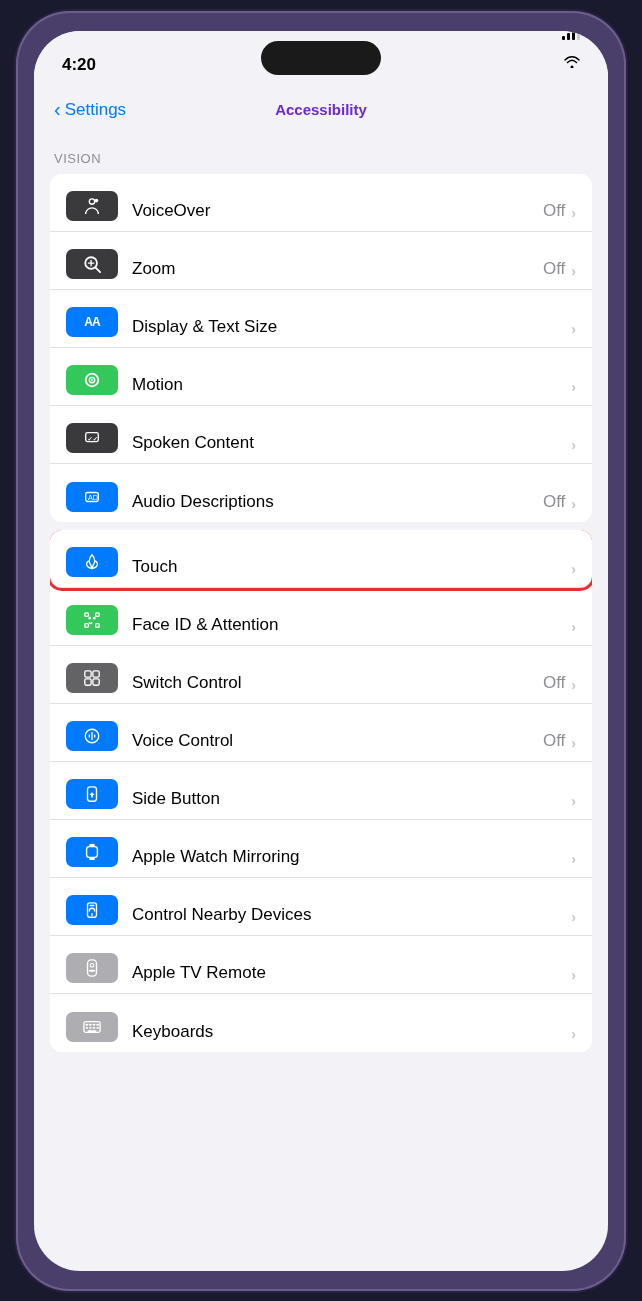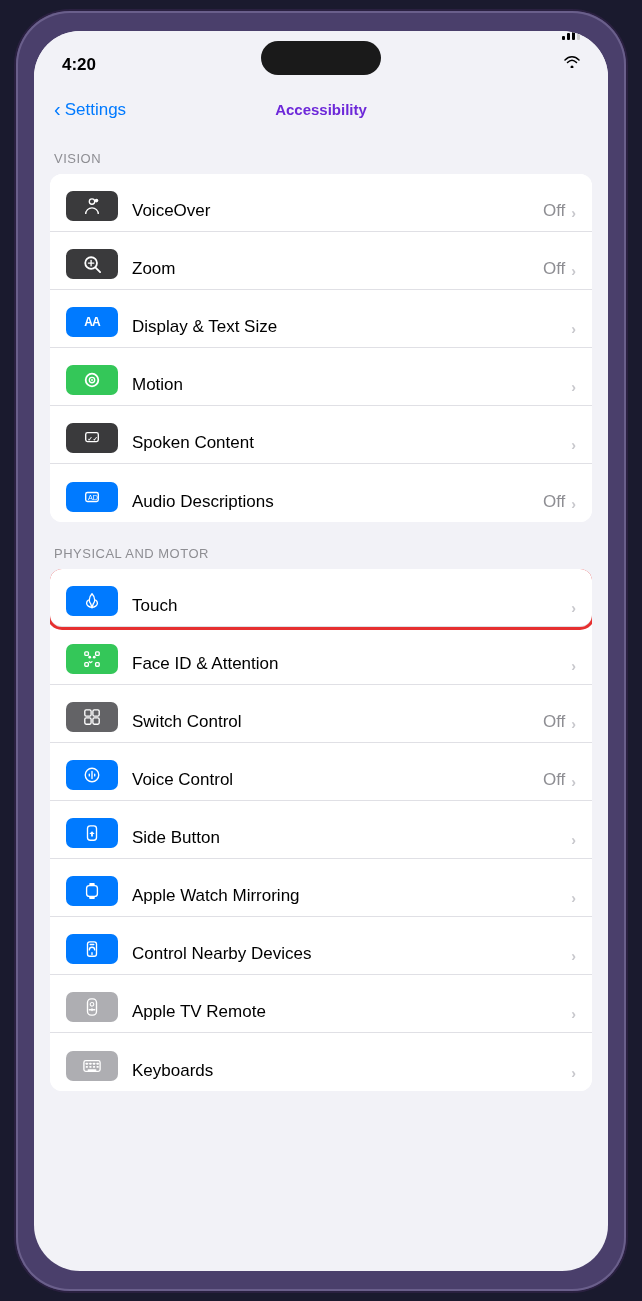--- a/index.html
+++ b/index.html
@@ -321,21 +321,20 @@
               <rect x="3" y="5" width="14" height="10" rx="2" stroke="white" stroke-width="1.5"></rect>
               <text x="5.5" y="13.5" fill="white" font-size="8" font-family="Arial">AD</text>
             </svg>
           </div>
           <span class="row-label">Audio Descriptions</span>
           <span class="row-value">Off</span>
           <span class="row-chevron">›</span>
         </div>
       </div>
 
-      <div class="section-header">PHYSICAL AND MOTOR</div>
       <div class="settings-group">
 
         <div class="settings-row highlighted">
           <div class="row-icon icon-blue">
             <svg width="18" height="18" viewBox="0 0 20 20" fill="none">
               <path d="M10 2C10 2 7 5 7 9c0 1.7.6 3 1.5 4l1.5 4h0l1.5-4C12.4 12 13 10.7 13 9c0-4-3-7-3-7z" stroke="white" stroke-width="1.5" fill="none"></path>
               <path d="M6 9c0 0-2 1-2 3.5C4 15 7 17 10 17s6-2 6-4.5C16 10 14 9 14 9" stroke="white" stroke-width="1.5" fill="none" stroke-linecap="round"></path>
             </svg>
           </div>
           <span class="row-label">Touch</span>

